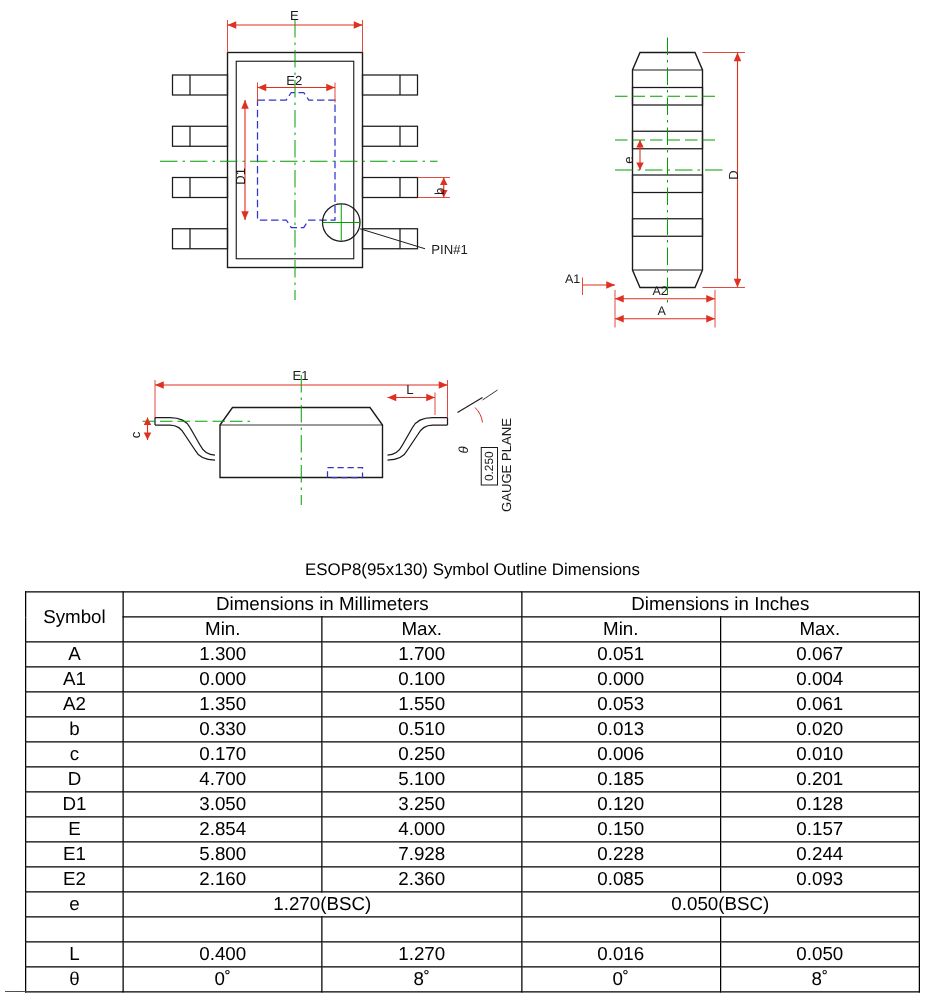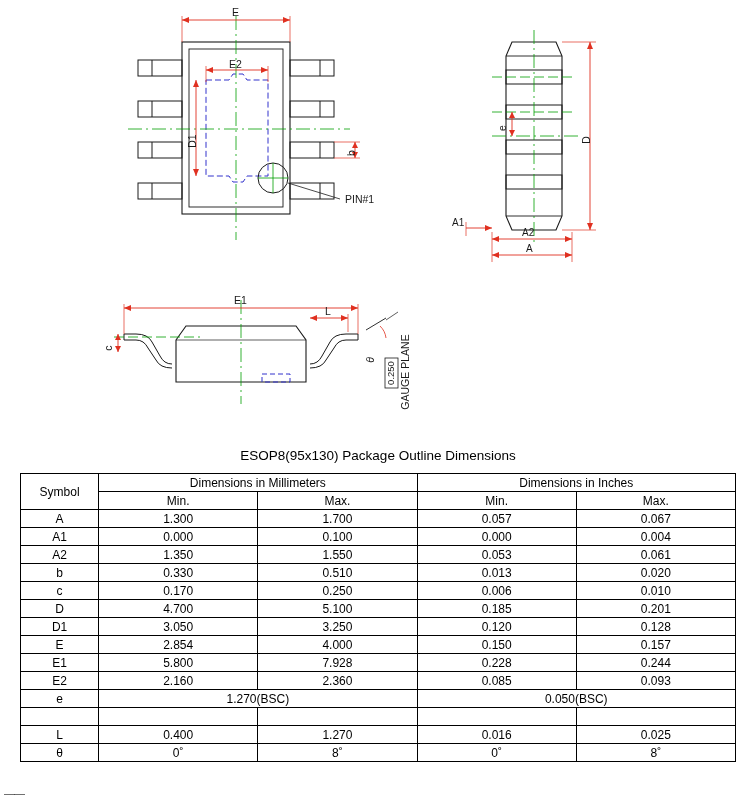--- a/index.html
+++ b/index.html
@@ -35,21 +35,21 @@
     font-size: 13.5px;
     font-family: "Liberation Sans", sans-serif;
     margin-top: 8px;
     margin-bottom: 10px;
     color: #000;
   }
   table.dims {
     border-collapse: collapse;
     width: 716px;
     margin: 0 auto;
-    font-size: 12px;
+    font-size: 15px;
     font-family: "Liberation Sans", sans-serif;
     table-layout: fixed;
   }
   table.dims td, table.dims th {
     border: 1px solid #000;
     text-align: center;
     padding: 1px 2px;
     height: 15px;
     font-weight: normal;
   }
@@ -234,21 +234,21 @@
         <path d="M380 326 A 20 20 0 0 1 386 338" fill="none" stroke="#e03020" stroke-width="0.8"></path>
         <text x="374" y="360" font-size="10.5" fill="#1a1a1a" font-style="italic" transform="rotate(-90 374 360)" text-anchor="middle">θ</text>
         <line x1="386" y1="320" x2="398" y2="312" stroke="#1a1a1a" stroke-width="0.7"></line>
         <rect x="385" y="358" width="13" height="30" fill="none" stroke="#1a1a1a" stroke-width="0.8"></rect>
         <text x="394" y="373" font-size="9.5" fill="#1a1a1a" transform="rotate(-90 394 373)" text-anchor="middle">0.250</text>
         <text x="409" y="372" font-size="10.5" fill="#1a1a1a" transform="rotate(-90 409 372)" text-anchor="middle">GAUGE PLANE</text>
       </g>
     </svg>
   </div>
 
-  <div class="title">ESOP8(95x130) Package Outline Dimensions</div>
+  <div class="title">ESOP8(95x130) Symbol Outline Dimensions</div>
 
   <table class="dims">
     <colgroup>
       <col class="sym-col">
         <col class="val-col">
         <col class="val-col">
         <col class="val-col">
         <col class="val-col">
     </colgroup>
     <thead>
@@ -262,21 +262,21 @@
         <th>Max.</th>
         <th>Min.</th>
         <th>Max.</th>
       </tr>
     </thead>
     <tbody>
       <tr>
         <td>A</td>
         <td>1.300</td>
         <td>1.700</td>
-        <td>0.057</td>
+        <td>0.051</td>
         <td>0.067</td>
       </tr>
       <tr>
         <td>A1</td>
         <td>0.000</td>
         <td>0.100</td>
         <td>0.000</td>
         <td>0.004</td>
       </tr>
       <tr>
@@ -345,21 +345,21 @@
         <td>&nbsp;</td>
         <td>&nbsp;</td>
         <td>&nbsp;</td>
         <td>&nbsp;</td>
       </tr>
       <tr>
         <td>L</td>
         <td>0.400</td>
         <td>1.270</td>
         <td>0.016</td>
-        <td>0.025</td>
+        <td>0.050</td>
       </tr>
       <tr>
         <td>θ</td>
         <td>0˚</td>
         <td>8˚</td>
         <td>0˚</td>
         <td>8˚</td>
       </tr>
     </tbody>
   </table>

